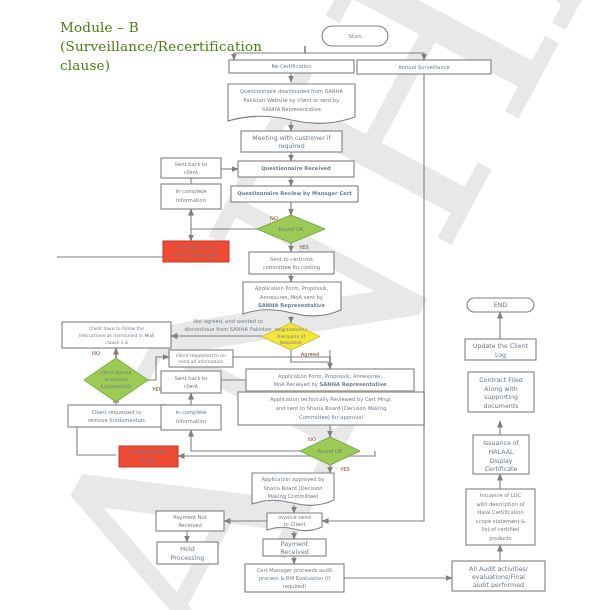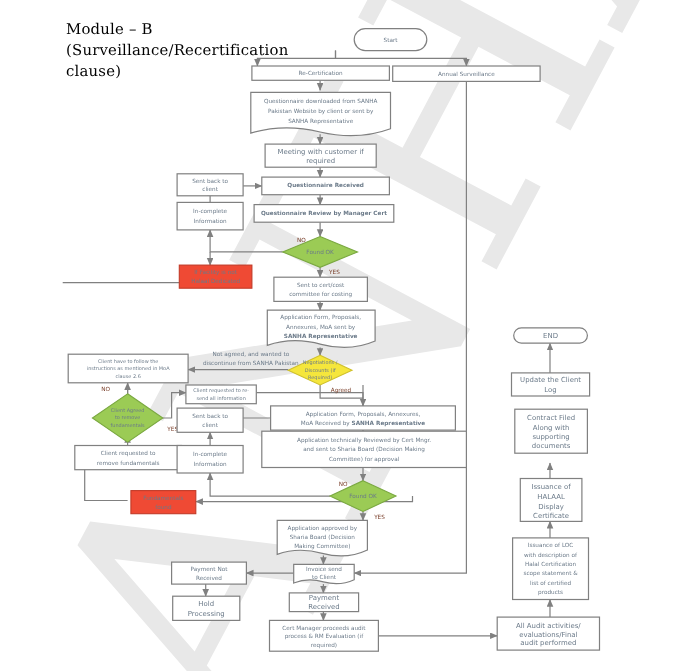--- a/index.html
+++ b/index.html
@@ -2,21 +2,21 @@
 <html><head>
 <meta charset="utf-8">
 <style>
   html,body{margin:0;padding:0;background:#ffffff;}
   body{width:612px;height:610px;overflow:hidden;font-family:"DejaVu Sans",sans-serif;}
   #stage{position:relative;width:612px;height:610px;background:#fff;}
   svg{display:block;}
   .title{
     position:absolute;left:60px;top:18px;width:200px;
     font-family:"DejaVu Serif",serif;
-    font-size:13.5px;line-height:1.42;color:#000000;letter-spacing:.2px;
+    font-size:13.5px;line-height:1.42;color:#4d7c0f;letter-spacing:.2px;
   }
   text{dominant-baseline:middle;}
 </style>
 </head>
 <body>
 
 <div id="stage">
 
   <div class="title">
     <div>Module – B</div>

